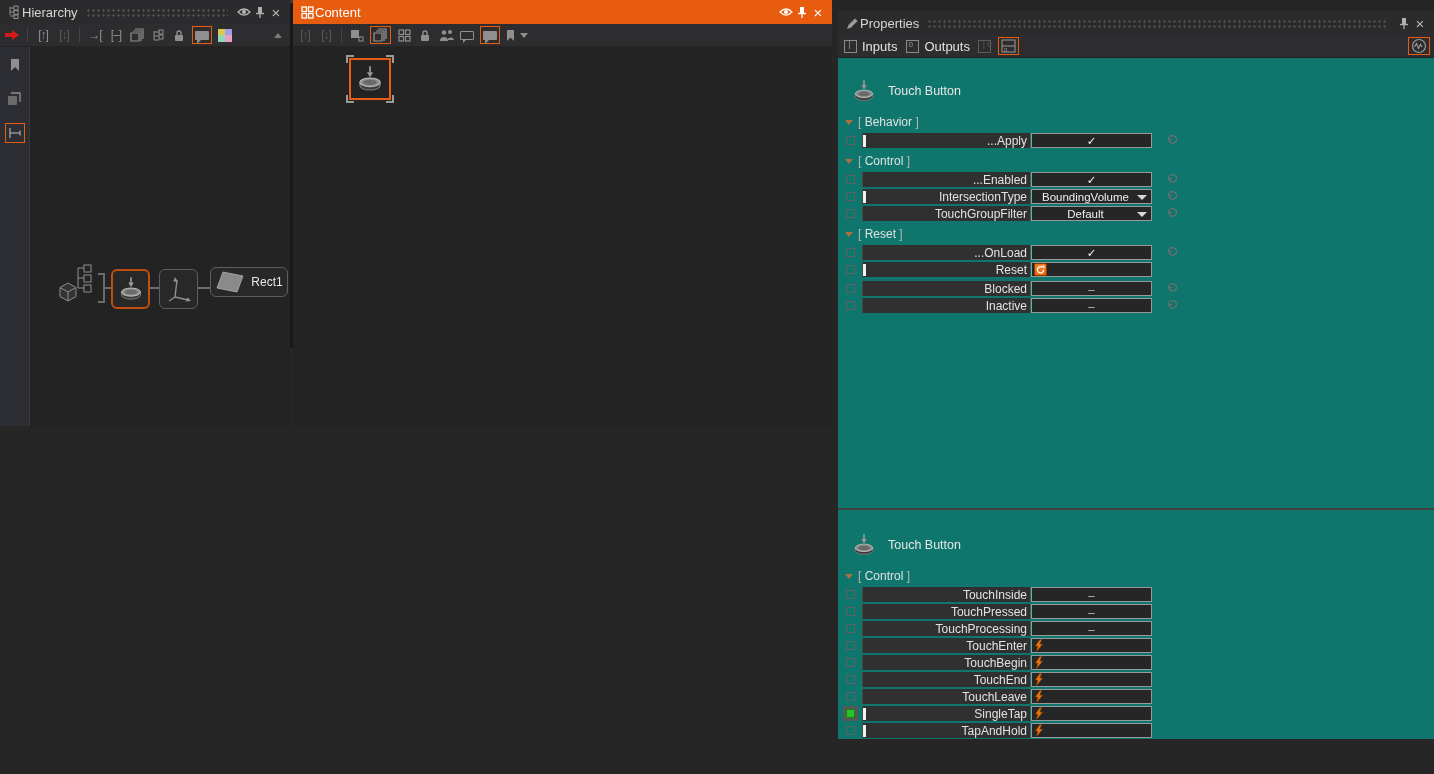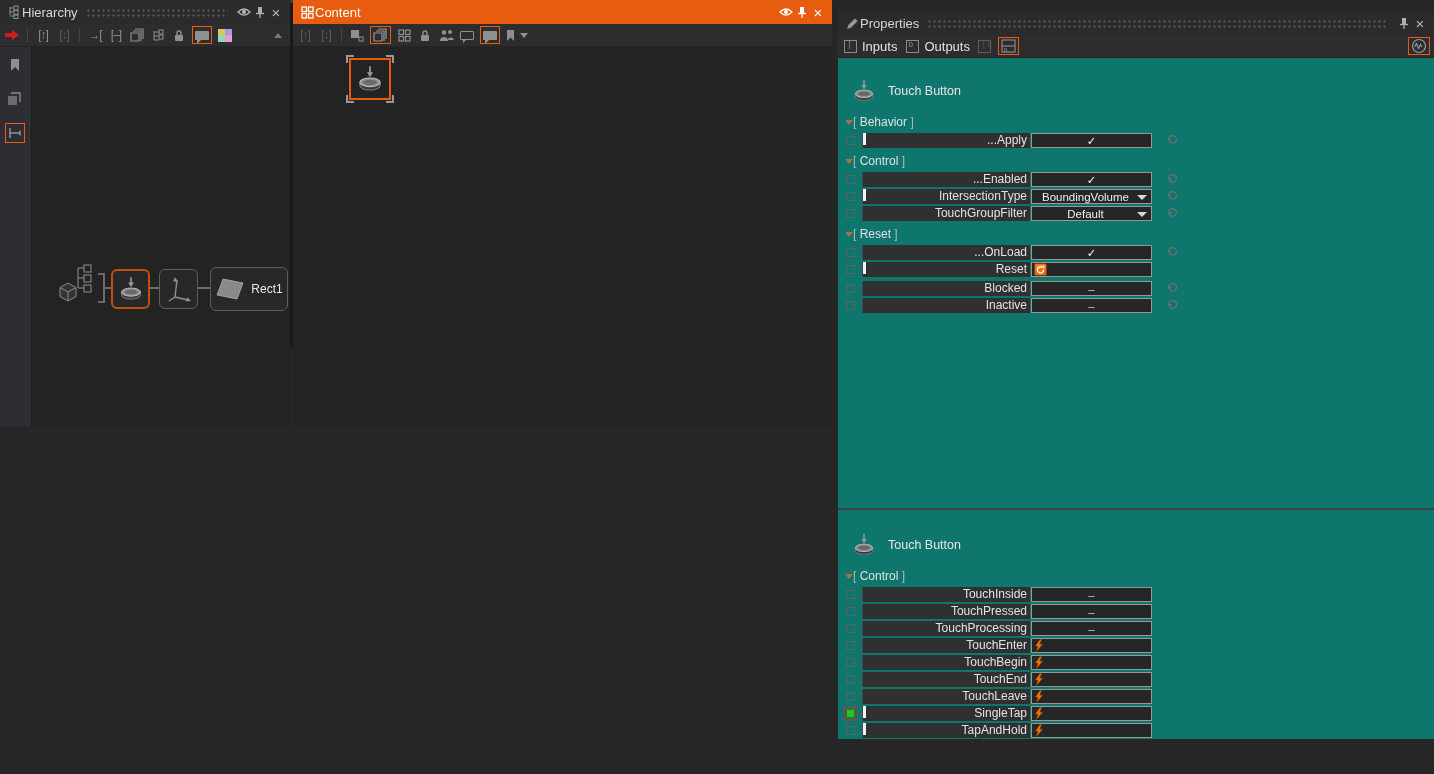--- a/index.html
+++ b/index.html
@@ -52,28 +52,28 @@
   #content-item { position:absolute; left:3px; top:3px; width:42px; height:42px; border:2px solid var(--accent,#e75c0e); display:flex; align-items:center; justify-content:center; background:#232323; }
 
   
   #props-body { flex:1; display:flex; flex-direction:column; background:#0f766e; position:relative; }
   .psec-top { height:450px; overflow:hidden; }
   .psec-div { height:2px; background:#404040; flex:none; }
   .psec-bot { flex:1; overflow:visible; position:relative; }
   .node-head { display:flex; align-items:center; gap:12px; padding-left:14px; height:38px; margin-top:14px; }
   .node-title { font-size:12.5px; color:#e6e6e6; }
   .pgroup { margin-top:2px; }
-  .ghead { height:20px; display:flex; align-items:center; padding-left:7px; }
+  .ghead { height:20px; display:flex; align-items:center; padding-left:7px; gap:5px; }
   .gtri { width:0; height:0; border-left:4px solid transparent; border-right:4px solid transparent; border-top:5px solid #a9713d; }
   .gname { font-size:12px; color:#e0e0e0; }
   .gname::before { content:"[ "; color:#b5b5b5; } .gname::after { content:" ]"; color:#b5b5b5; }
   .prow { height:17px; display:flex; align-items:center; padding-left:8px; }
   .rcheck { width:9px; height:9px; border:1px solid #616161; background:transparent; flex:none; margin-right:7px; }
   .rcheck.exposed { background:#27c427; border-color:#0c8a0c; box-shadow:0 0 0 3px #585858; }
-  .rwrap { width:168px; height:15px; background:#303030; border-left:1px solid #474747; display:flex; padding-right:3px; flex:none; }
+  .rwrap { width:168px; height:15px; background:#303030; border-left:1px solid #474747; display:flex; align-items:center; padding-right:3px; flex:none; }
   .rmark { width:3px; height:12px; background:#f2f2f2; margin-right:auto; visibility:hidden; flex:none; }
   .rmark.on { visibility:visible; }
   .rlabel { font-size:12px; color:#e2e2e2; white-space:nowrap; margin-left:auto; }
   .rfield { width:121px; height:15px; border:1px solid #989898; background:#262626; display:flex; align-items:center; justify-content:center; font-size:11.5px; color:#efefef; position:relative; margin-left:1px; flex:none; }
   .rfield.ev, .rfield.btn { justify-content:flex-start; padding-left:2px; }
   .ddcaret { position:absolute; right:4px; top:5px; width:0; height:0; border-left:5px solid transparent; border-right:5px solid transparent; border-top:5px solid #d8d8d8; }
   .rreset { margin-left:14px; display:flex; align-items:center; }
   .dashval { color:#cfcfcf; }
 
   .palette { width:14px; height:13px; display:grid; grid-template-columns:7px 7px; grid-template-rows:6.5px 6.5px; }
@@ -211,21 +211,21 @@
     <div class="hnode" style="left:159px;top:222px;width:39px;height:40px;">
       <svg width="28" height="28" viewBox="0 0 28 28">
           <line x1="10" y1="22" x2="12" y2="5" stroke="#8f8f8f" stroke-width="1.4"></line>
           <path d="M10 2 l3.2 5 -5 -0.6 Z" fill="#8f8f8f"></path>
           <line x1="10" y1="22" x2="23" y2="25" stroke="#8f8f8f" stroke-width="1.4"></line>
           <path d="M26 26 l-5.4 0.6 2 -4.4 Z" fill="#8f8f8f"></path>
           <line x1="10" y1="22" x2="4" y2="26" stroke="#8f8f8f" stroke-width="1.4"></line>
         </svg>
     </div>
     <span class="hline" style="left:198px;top:240px;width:12px;"></span>
-    <div class="hnode" style="left:210px;top:220px;width:78px;height:44px;">
+    <div class="hnode" style="left:210px;top:220px;width:78px;height:30px;">
       <svg width="30" height="28" viewBox="0 0 30 28">
           <path d="M8 4 L28 8 L22 24 L2 20 Z" fill="#8a8a8a" stroke="#b0b0b0" stroke-width="0.8"></path>
         </svg>
       <span class="hnode-label">Rect1</span>
     </div>
   </div>
 </div>
 
 <div class="panel" id="content-panel">
   <div class="phead orange">

